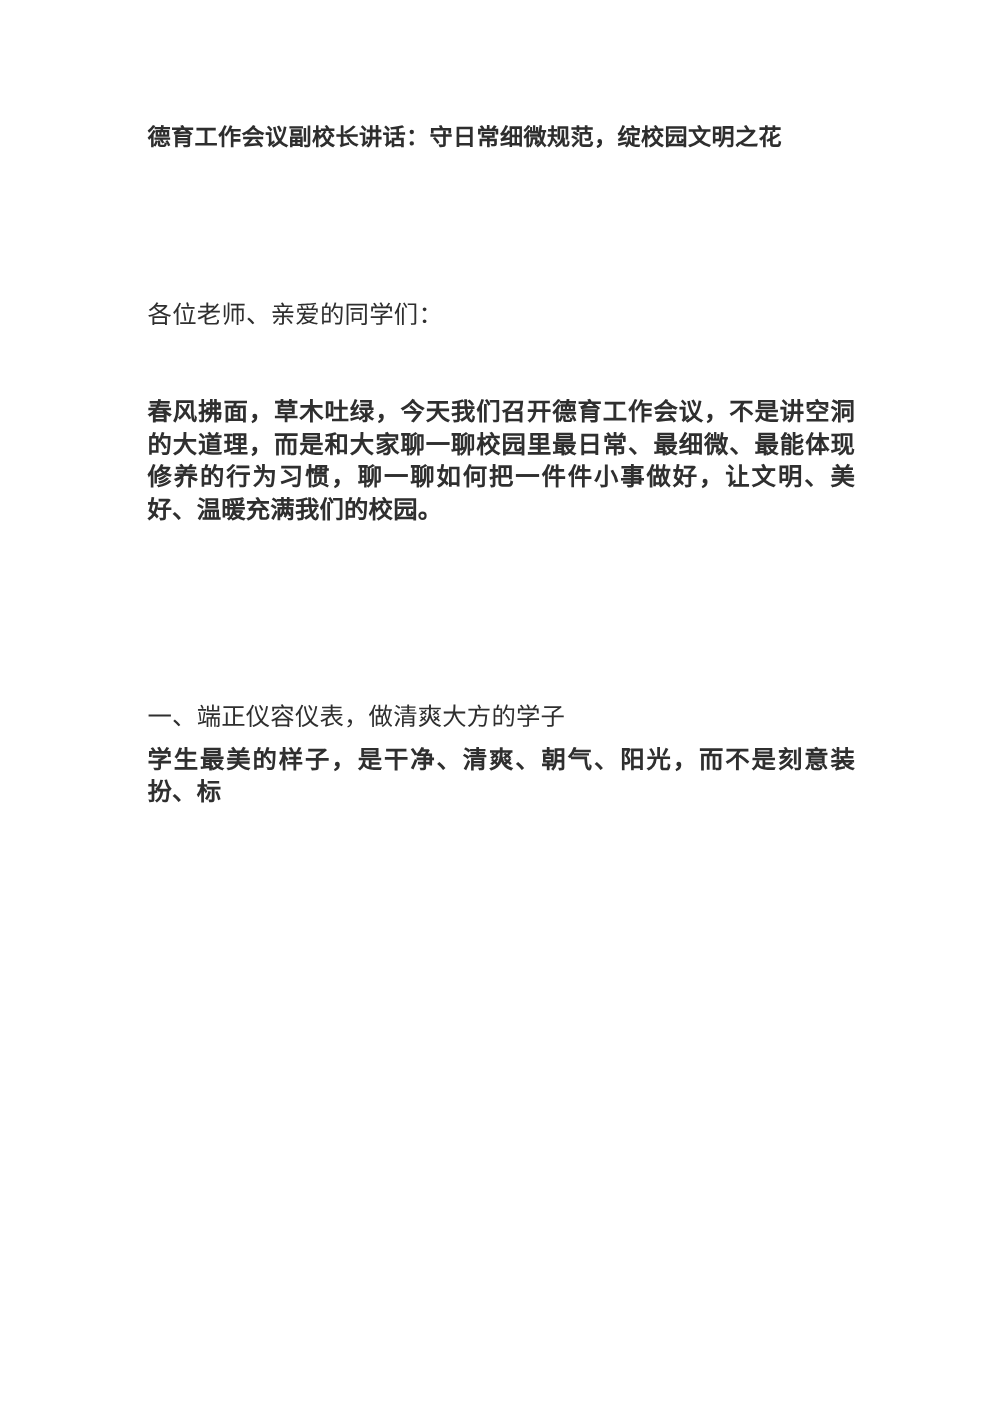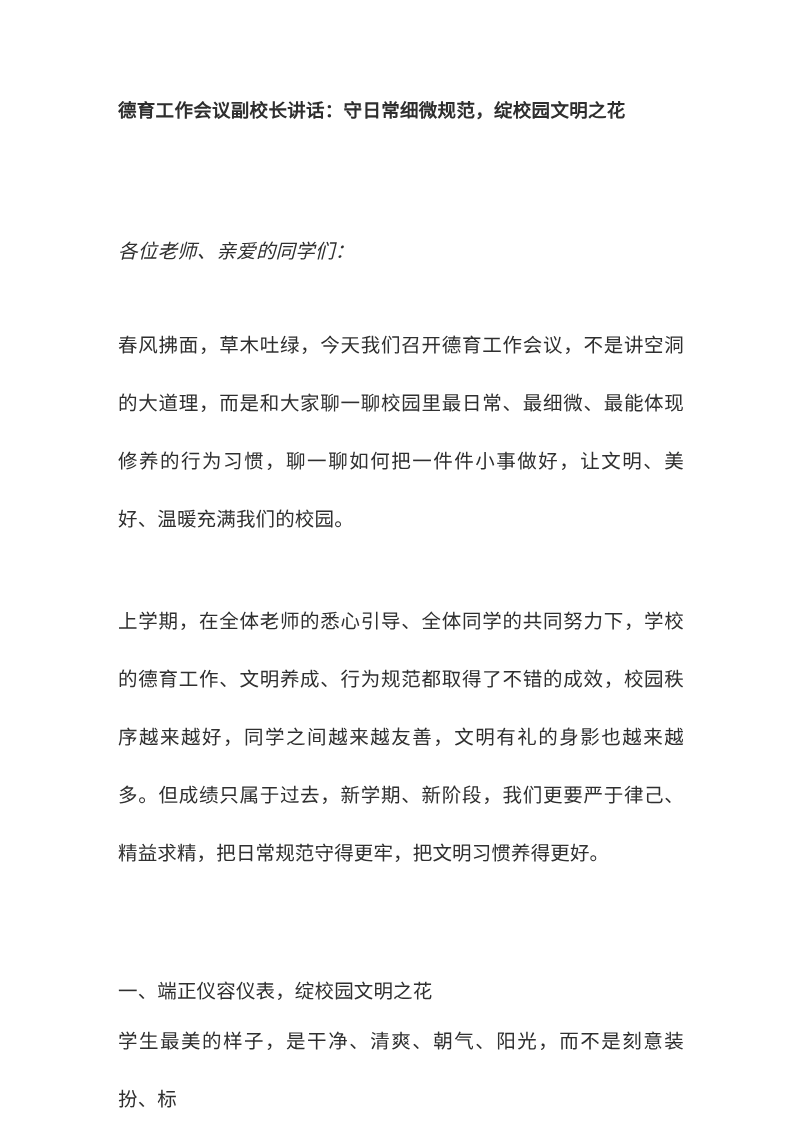--- a/index.html
+++ b/index.html
@@ -46,32 +46,32 @@
   .spacer-after-title {
     height: 104px;
   }
 
   .salutation {
     font-size: 19.5px;
     line-height: 43.5px;
     color: #2f2f2f;
     letter-spacing: 0.2px;
     margin: 0;
-    font-style: italic;
   }
 
   .para {
     font-size: 19.5px;
-    line-height: 58px;
+    line-height: 26px;
     color: #2f2f2f;
     letter-spacing: 0.15px;
     text-align: justify;
     text-justify: inter-ideograph;
     margin: 0;
     word-break: break-all;
+    font-weight: bold;
   }
 
   .para-gap {
     height: 43.5px;
   }
 
   .section-heading {
     font-size: 19.5px;
     line-height: 43.5px;
     color: #2f2f2f;
@@ -92,26 +92,25 @@
 
     <p class="salutation">各位老师、亲爱的同学们：</p>
 
 
     <div class="para-gap"></div>
 
     <p class="para">春风拂面，草木吐绿，今天我们召开德育工作会议，不是讲空洞的大道理，而是和大家聊一聊校园里最日常、最细微、最能体现修养的行为习惯，聊一聊如何把一件件小事做好，让文明、美好、温暖充满我们的校园。</p>
 
     <div class="para-gap"></div>
 
-    <p class="para">上学期，在全体老师的悉心引导、全体同学的共同努力下，学校的德育工作、文明养成、行为规范都取得了不错的成效，校园秩序越来越好，同学之间越来越友善，文明有礼的身影也越来越多。但成绩只属于过去，新学期、新阶段，我们更要严于律己、精益求精，把日常规范守得更牢，把文明习惯养得更好。</p>
 
     <div class="para-gap"></div>
 
 
     <div class="para-gap"></div>
 
-    <p class="section-heading">一、端正仪容仪表，绽校园文明之花</p>
+    <p class="section-heading">一、端正仪容仪表，做清爽大方的学子</p>
 
     <p class="para">学生最美的样子，是干净、清爽、朝气、阳光，而不是刻意装扮、标</p>
 
   </div>
 
 </div>
 
 </body></html>

